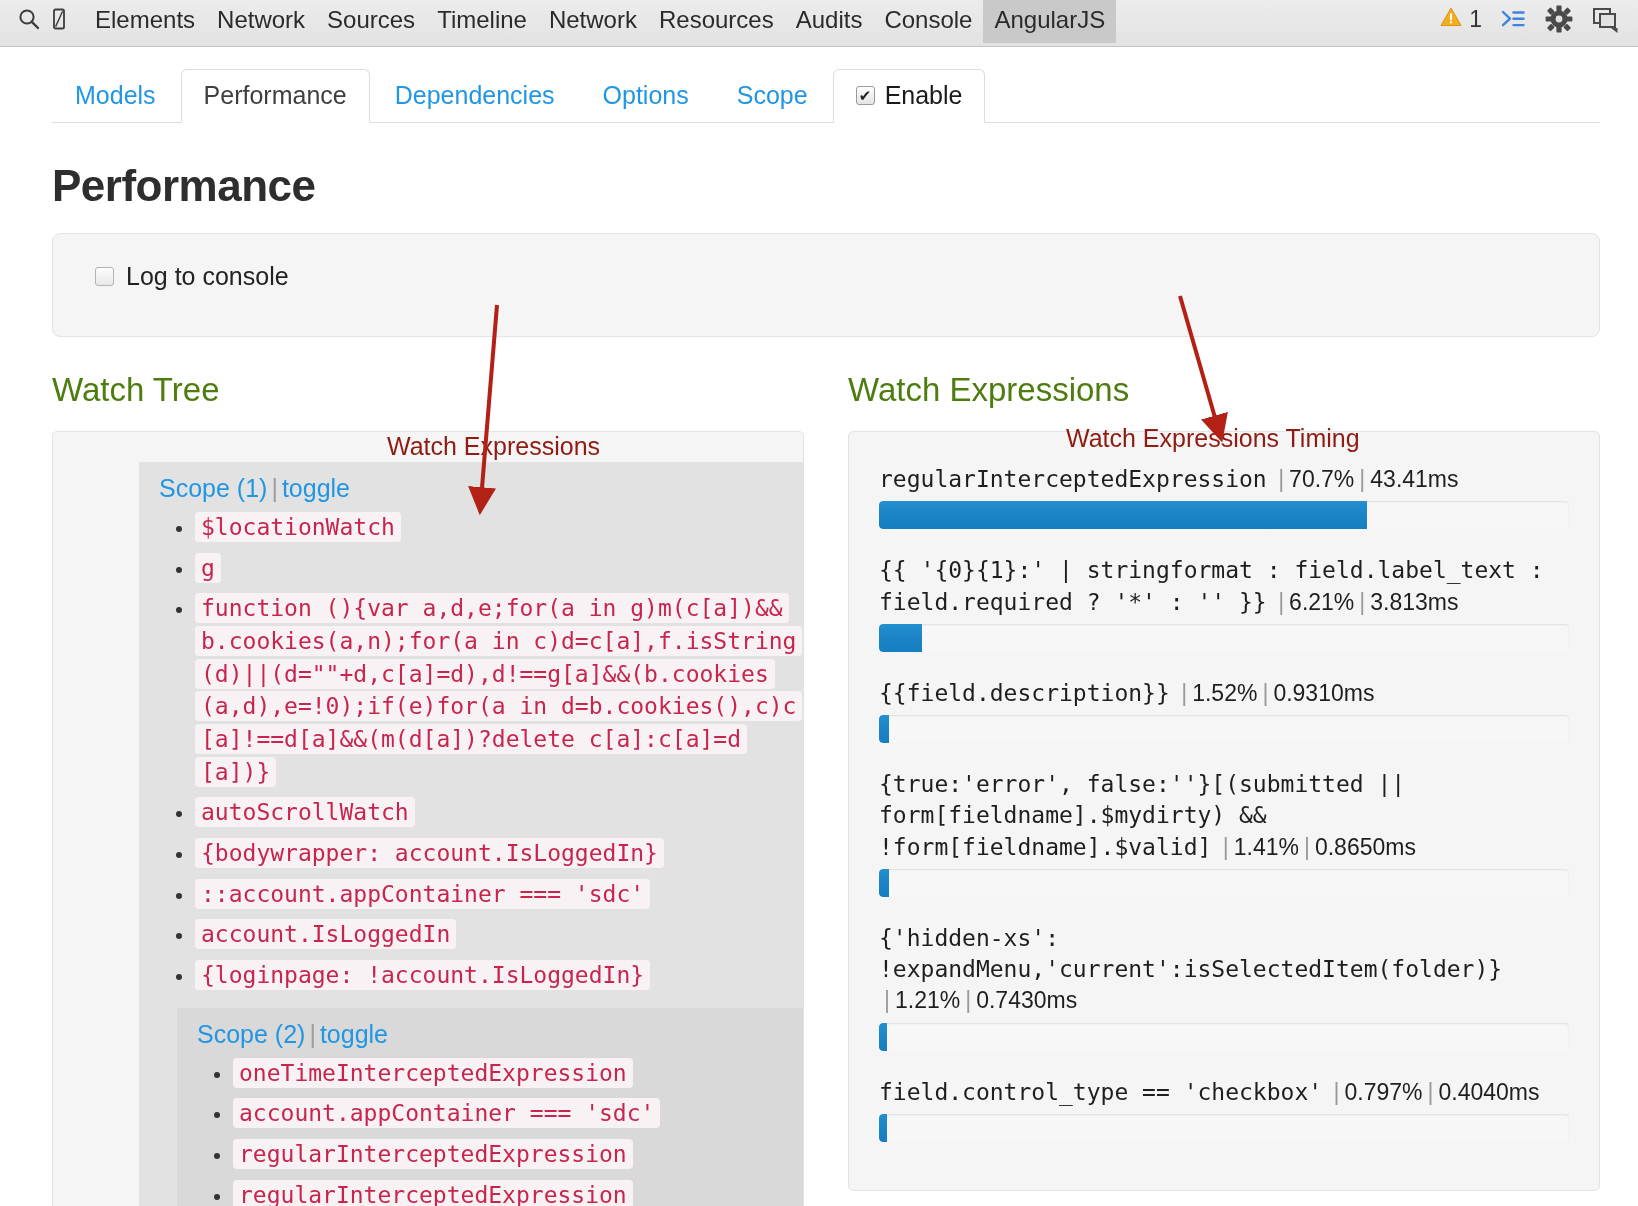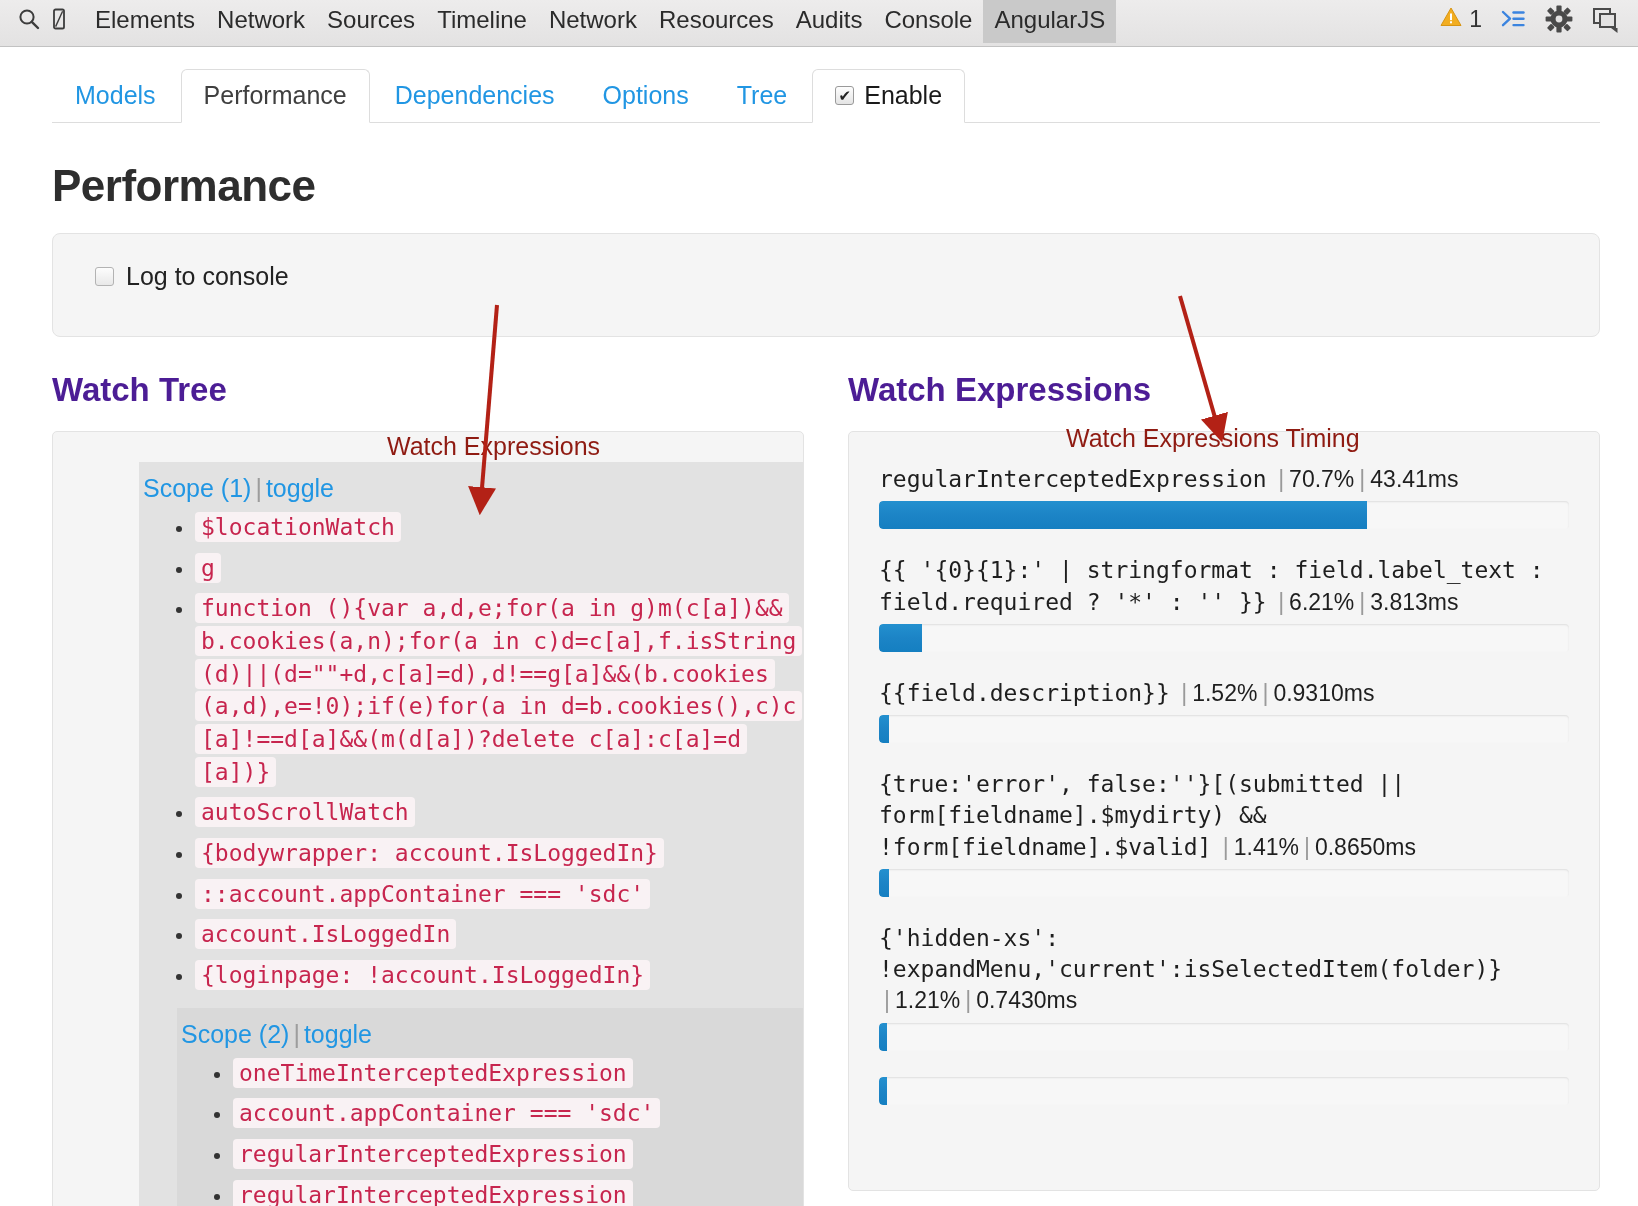--- a/index.html
+++ b/index.html
@@ -160,43 +160,43 @@
 
   
   #columns {
     display: flex;
     margin-top: 34px;
     gap: 44px;
   }
   .column { flex: 1 1 0; min-width: 0; }
   .section-title {
     font-size: 33px;
-    font-weight: bold;
-    color: #4c1d95;
+    font-weight: normal;
+    color: #4d7c0f;
     margin: 0 0 22px 0;
   }
   .panel-body {
     background: #f5f5f5;
     border: 1px solid #e3e3e3;
     border-radius: 5px;
     padding: 14px 0 0 0;
     min-height: 760px;
     overflow: hidden;
   }
 
   
   #watch-tree-inner { padding-left: 86px; padding-top: 16px; }
   .scope-block {
     background: #e2e2e2;
     padding: 12px 0 10px 0;
   }
   .scope-block.level-2 { background: #d9d9d9; margin-left: 38px; margin-top: 16px; }
   .scope-header {
     font-size: 25px;
-    padding-left: 4px;
+    padding-left: 20px;
     white-space: nowrap;
   }
   .scope-link { color: #2196e3; cursor: pointer; }
   .scope-sep { color: #9d9d9d; padding: 0 4px; }
   ul.watch-list {
     list-style: disc;
     margin: 6px 0 0 0;
     padding-left: 56px;
   }
   ul.watch-list > li {
@@ -329,21 +329,21 @@
       </svg>
     </div>
   </div>
 </div>
 
 <div id="ng-tabbar">
   <div class="ng-tab">Models</div>
   <div class="ng-tab active">Performance</div>
   <div class="ng-tab">Dependencies</div>
   <div class="ng-tab">Options</div>
-  <div class="ng-tab">Tree</div>
+  <div class="ng-tab">Scope</div>
   <div class="ng-tab active enable-tab">
     <span class="ng-checkbox">✔</span>
     <span>Enable</span>
   </div>
 </div>
 
 <div id="page">
 
   <h1 id="page-title">Performance</h1>
 
@@ -426,20 +426,21 @@
                 <div class="progress-fill" style="width: 1.41%;"></div>
               </div>
             </div>
             <div class="expr-item">
               <div class="expr-label"><span class="expr-name">{'hidden-xs': !expandMenu,'current':isSelectedItem(folder)}</span> <span class="expr-pipe">|</span><span class="expr-meta">1.21%</span><span class="expr-pipe">|</span><span class="expr-meta">0.7430ms</span></div>
               <div class="progress-track">
                 <div class="progress-fill" style="width: 1.21%;"></div>
               </div>
             </div>
             <div class="expr-item">
+              <div class="expr-label"><span class="expr-name">field.control_type == 'checkbox'</span> <span class="expr-pipe">|</span><span class="expr-meta">0.797%</span><span class="expr-pipe">|</span><span class="expr-meta">0.4040ms</span></div>
               <div class="progress-track">
                 <div class="progress-fill" style="width: 1.1%;"></div>
               </div>
             </div>
           </div>
       </div>
     </div>
 
   </div>
 </div>

